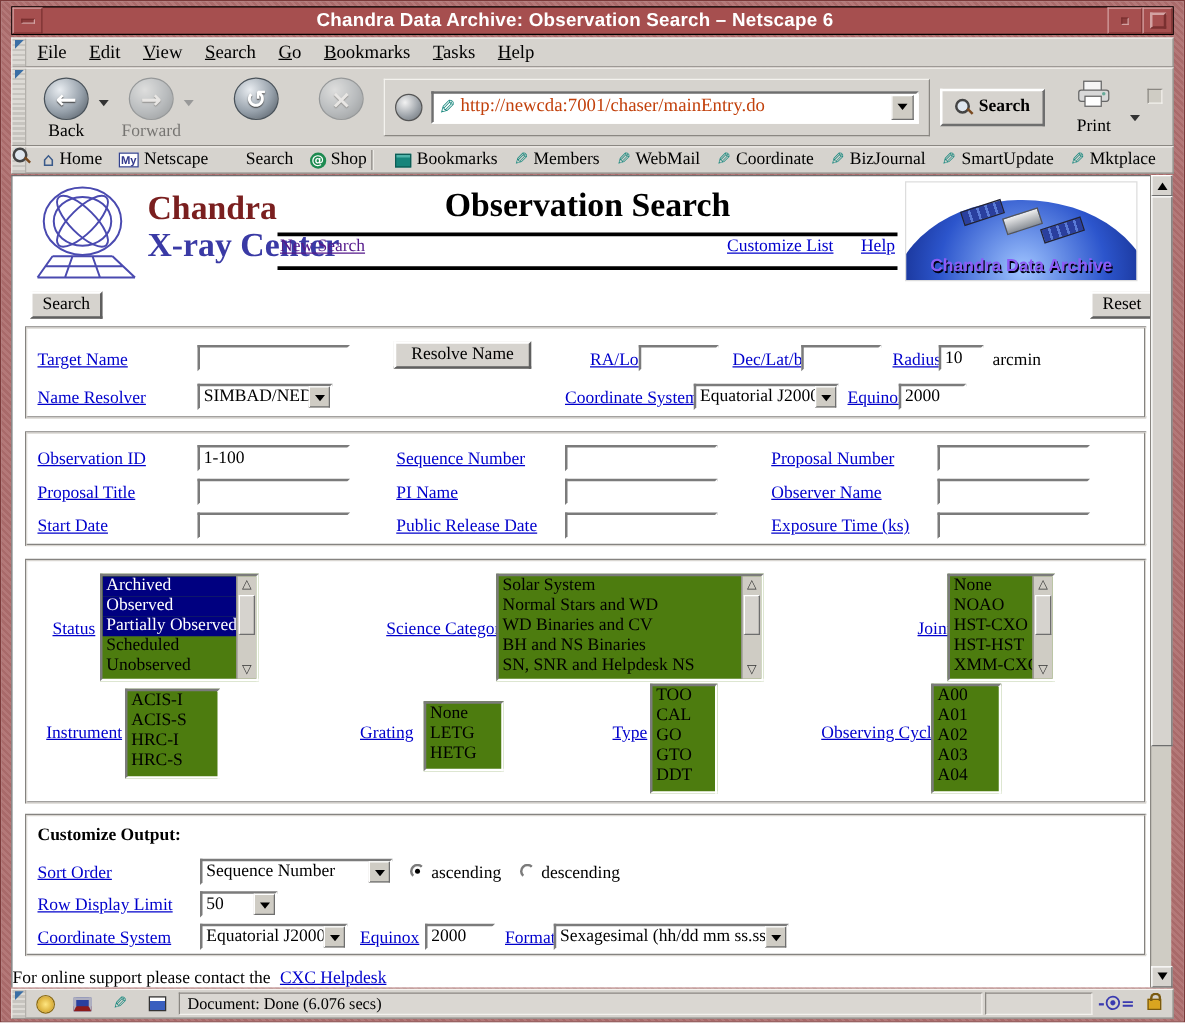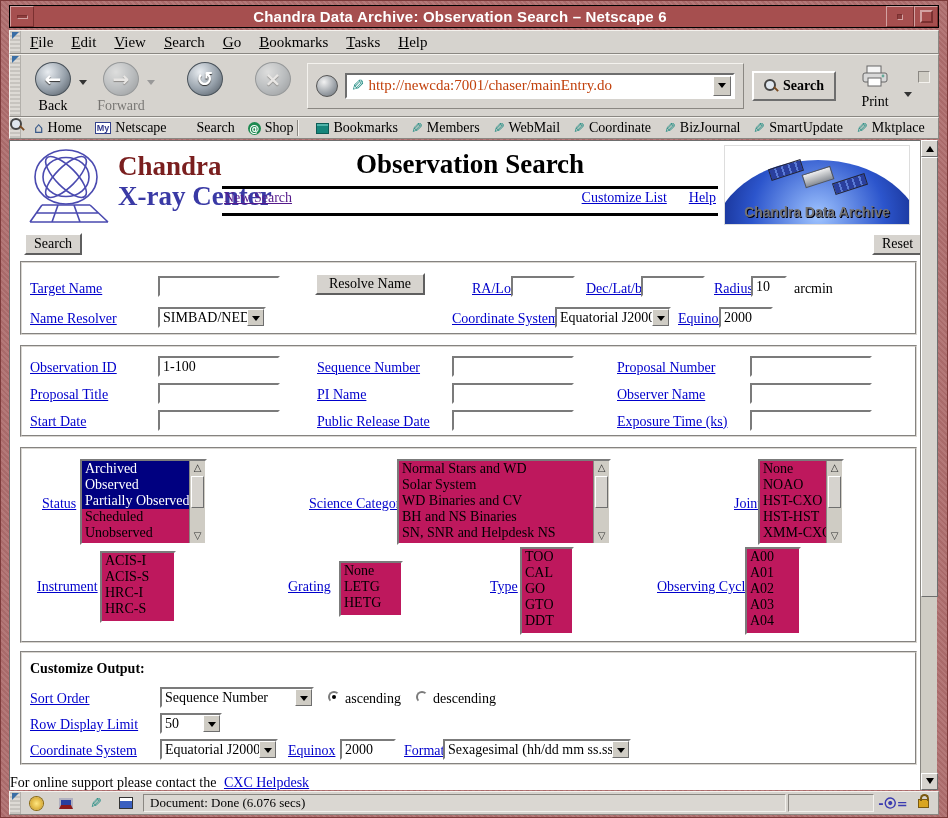--- a/index.html
+++ b/index.html
@@ -91,21 +91,21 @@
   .hdr-center { position:absolute; left:212px; top:0; width:496px; }
   .page-title { text-align:center; font:bold 27px "Liberation Serif", serif; margin-top:8px; }
   .hrule { height:3px; background:#000; margin-top:6px; }
   .hdr-links { display:flex; font:14px "Liberation Serif", serif; padding:1px 2px; }
   .hdr-links .sp { flex:1; }
   .banner { position:absolute; left:714px; top:4px; width:186px; height:80px; background:#fff; overflow:hidden;
     border:1px solid #ddd; }
   .dome { position:absolute; left:-12px; top:14px; width:210px; height:160px; border-radius:50%;
     background:radial-gradient(circle at 50% 35%, #9fc4ff 0%, #2c55cc 45%, #0a1a6e 85%); }
   .banner-cap { position:absolute; left:0; right:0; bottom:4px; text-align:center;
-    font:bold 14px "Liberation Sans", sans-serif; color:#737373; text-shadow:1px 1px 0 #001; }
+    font:bold 14px "Liberation Sans", sans-serif; color:#8b5cf6; text-shadow:1px 1px 0 #001; }
   .sat-body { position:absolute; left:78px; top:24px; width:30px; height:14px; background:linear-gradient(#efefef,#8a8f96); transform:rotate(-18deg); border:1px solid #555; }
   .sat-p1 { position:absolute; left:44px; top:18px; width:34px; height:12px; background:repeating-linear-gradient(90deg,#2a3f9e 0 5px,#5a7ad6 5px 7px); transform:rotate(-18deg); border:1px solid #223; }
   .sat-p2 { position:absolute; left:108px; top:32px; width:34px; height:12px; background:repeating-linear-gradient(90deg,#2a3f9e 0 5px,#5a7ad6 5px 7px); transform:rotate(-18deg); border:1px solid #223; }
   
   .lnk { color:#0000cc; text-decoration:underline; font:14px "Liberation Serif", serif; cursor:pointer; white-space:nowrap; }
   .vlnk { color:#551a8b; text-decoration:underline; font:14px "Liberation Serif", serif; cursor:pointer; }
   .plain { font:14px "Liberation Serif", serif; color:#000; }
   
   .btn3d { position:absolute; background:#d6d3ce; border:2px solid; border-color:#fff #5f5f5f #5f5f5f #fff;
     font:14px "Liberation Serif", serif; text-align:center; padding:1px 8px; cursor:pointer; }
@@ -113,21 +113,21 @@
     font:14px "Liberation Serif", serif; padding:0 3px; outline:none; }
   .fbox { position:absolute; left:10px; width:897px; border:2px groove #d9d6d1; background:#fff; }
   .alab { position:absolute; white-space:nowrap; }
   .combo { position:absolute; height:21px; background:#fff; border:2px solid; border-color:#7b7b7b #fff #fff #7b7b7b;
     display:flex; align-items:center; }
   .combo-text { flex:1; font:14px "Liberation Serif", serif; padding:16px 3px; white-space:nowrap; overflow:hidden; }
   .combo-btn { width:17px; height:17px; background:#cfccc4; border:1px solid; border-color:#fff #6e6e6e #6e6e6e #fff;
     display:flex; align-items:center; justify-content:center; flex:none; }
   .combo-btn .tri { width:0; height:0; border:4px solid transparent; border-top:5px solid #000; margin-top:5px; }
   
-  .listbox { position:absolute; background:#be185d; border:2px solid; border-color:#7b7b7b #fff #fff #7b7b7b; display:flex; }
+  .listbox { position:absolute; background:#4d7c0f; border:2px solid; border-color:#7b7b7b #fff #fff #7b7b7b; display:flex; }
   .lb-opts { flex:1; overflow:hidden; }
   .lb-opt { font:14px "Liberation Serif", serif; line-height:16px; padding:0 3px; white-space:nowrap; }
   .lb-opt.sel { background:#000080; color:#fff; }
   .lb-scroll { width:16px; flex:none; background:#cfccc4; border-left:1px solid #8a8782; position:relative; }
   .lb-ar { position:absolute; left:0; width:15px; height:14px; text-align:center; font:10px "DejaVu Sans", sans-serif; color:#333; line-height:14px; }
   .lb-thumb { position:absolute; left:1px; top:15px; width:13px; height:32px; background:#d6d3ce; border:1px solid; border-color:#fff #6e6e6e #6e6e6e #fff; }
   
   .radio { position:absolute; width:12px; height:12px; border-radius:50%; background:#fff; border:2px solid; border-color:#7b7b7b #fff #fff #7b7b7b; }
   .radio.checked::after { content:""; position:absolute; left:2px; top:2px; width:4px; height:4px; border-radius:50%; background:#000; }
   .footer { position:absolute; left:0; right:0; top:634px; text-align:left; font:14px "Liberation Serif", serif; }
@@ -373,22 +373,22 @@
         <div class="lb-scroll">
           <span class="lb-ar" style="top:0">△</span>
           <span class="lb-thumb"></span>
           <span class="lb-ar" style="bottom:0">▽</span>
         </div>
       </div>
 
       <span class="alab lnk" style="left:287px;top:47px">Science Category</span>
       <div class="listbox" style="left:375px;top:10px;width:214px;height:86px">
         <div class="lb-opts">
+          <div class="lb-opt">Solar System</div>
           <div class="lb-opt">Normal Stars and WD</div>
-          <div class="lb-opt">Solar System</div>
           <div class="lb-opt">WD Binaries and CV</div>
           <div class="lb-opt">BH and NS Binaries</div>
           <div class="lb-opt">SN, SNR and Helpdesk NS</div>
         </div>
         <div class="lb-scroll">
           <span class="lb-ar" style="top:0">△</span>
           <span class="lb-thumb"></span>
           <span class="lb-ar" style="bottom:0">▽</span>
         </div>
       </div>

